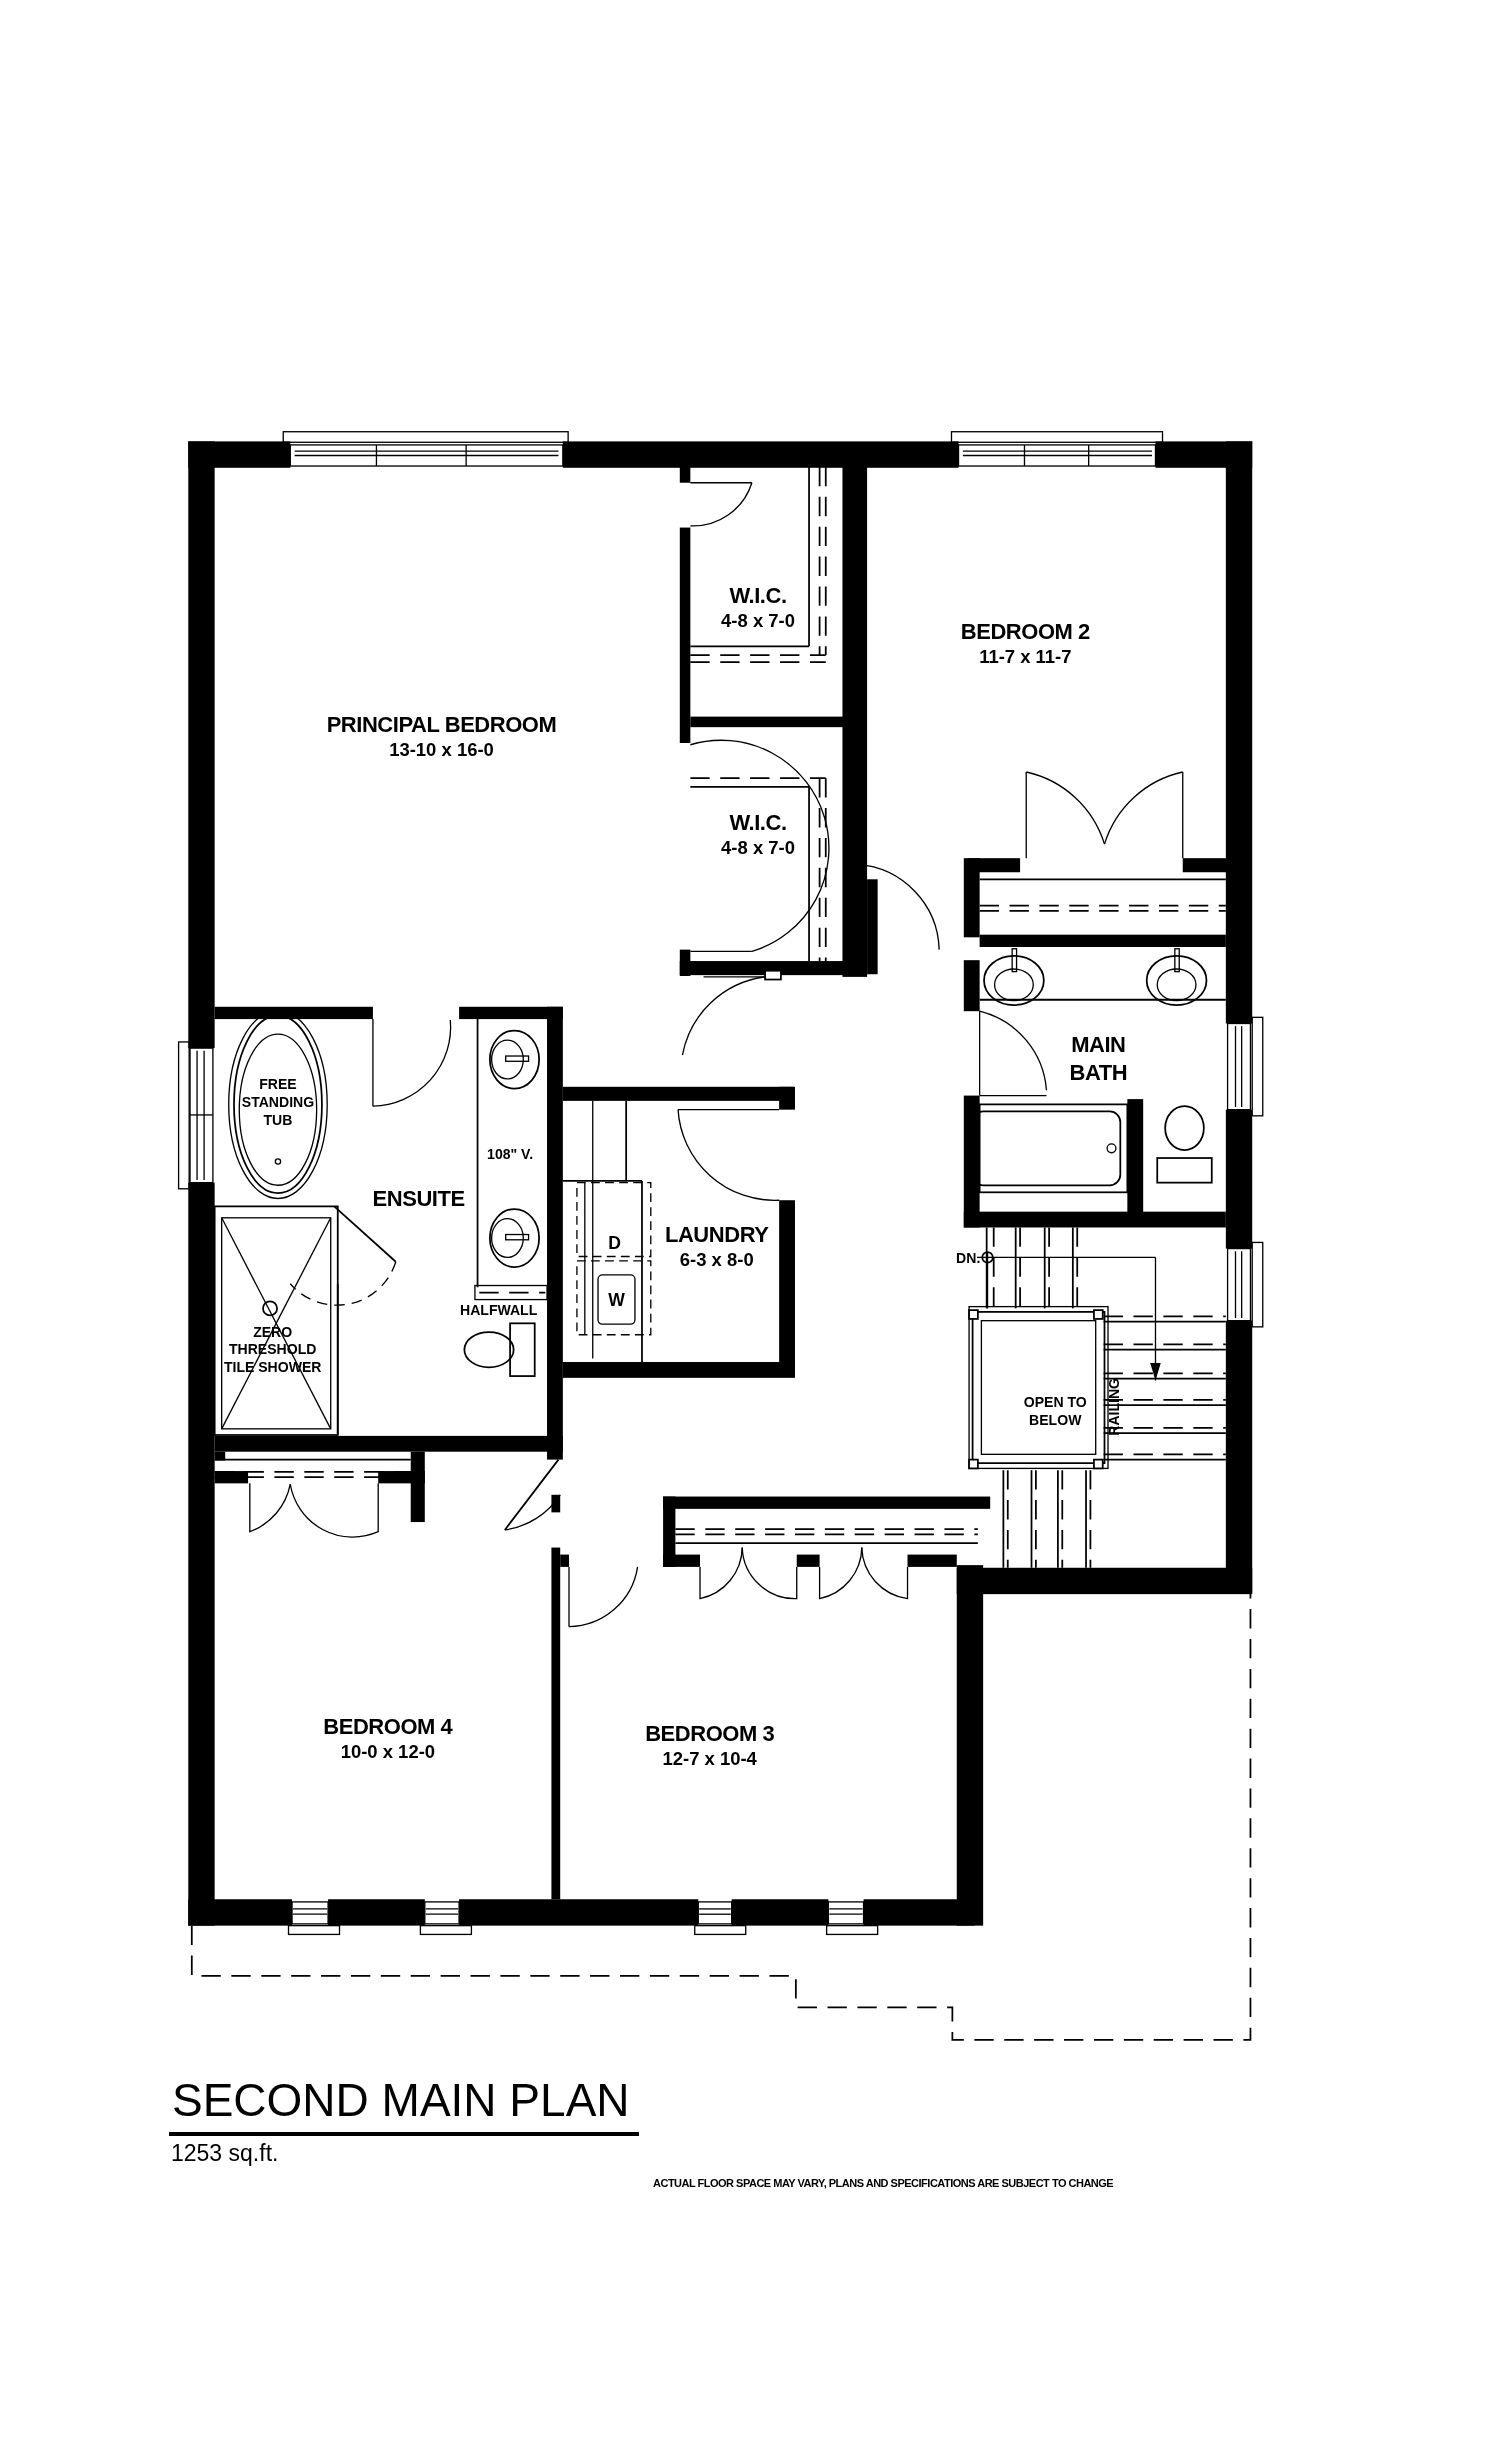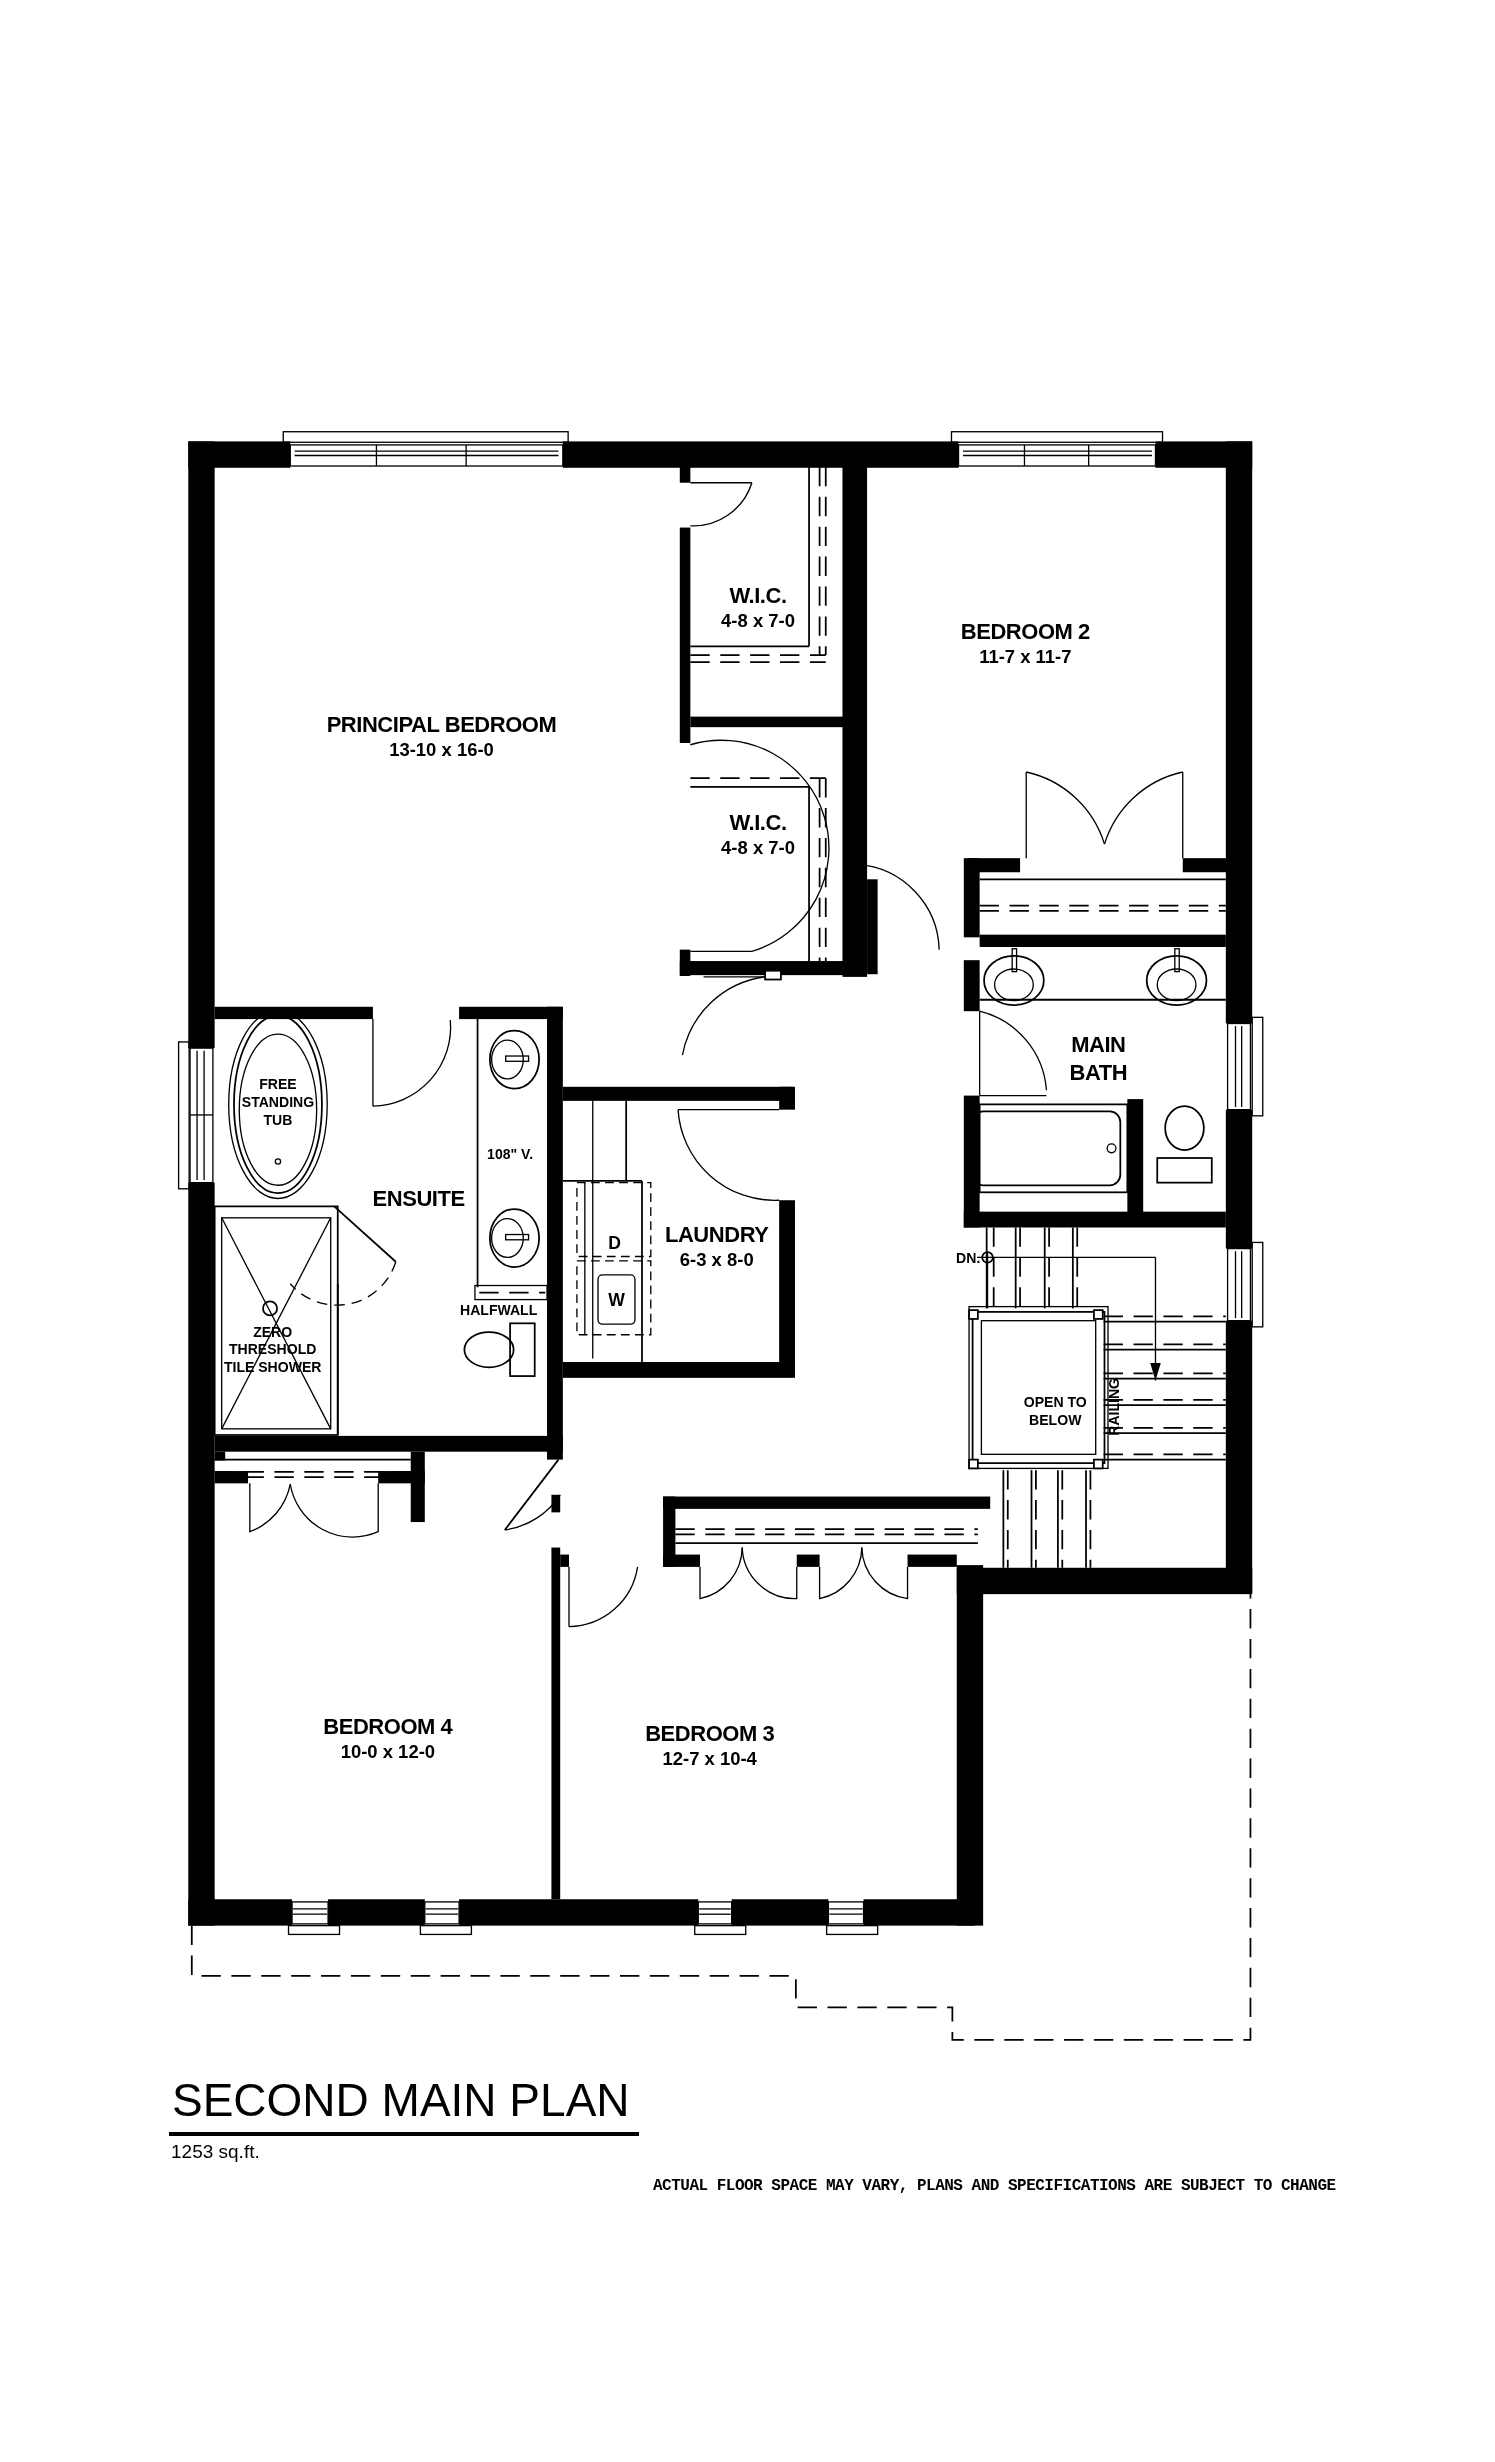--- a/index.html
+++ b/index.html
@@ -8,22 +8,22 @@
   .wall { fill:#000000; }
   .thin { fill:none; stroke:#000; stroke-width:2; }
   .thin1 { fill:none; stroke:#000; stroke-width:1.5; }
   .dash { fill:none; stroke:#000; stroke-width:2; stroke-dasharray:22 12; }
   .jamb { fill:#fff; stroke:#000; stroke-width:2; }
   .room-name { font-family:"Liberation Sans", sans-serif; font-weight:bold; font-size:25px; fill:#000; text-anchor:middle; letter-spacing:-0.5px; }
   .room-dim { font-family:"Liberation Sans", sans-serif; font-weight:bold; font-size:21px; fill:#000; text-anchor:middle; }
   .fix-label { font-family:"Liberation Sans", sans-serif; font-weight:bold; font-size:16px; fill:#000; text-anchor:middle; }
   .title { position:absolute; left:172px; top:2077px; font-family:"Liberation Sans", sans-serif; font-size:46px; color:#000; letter-spacing:0px; white-space:nowrap; line-height:1; }
   .title-rule { position:absolute; left:169px; top:2132px; width:470px; height:3.5px; background:#000; }
-  .area { position:absolute; left:171px; top:2142px; font-family:"Liberation Sans", sans-serif; font-size:19px; color:#000; white-space:nowrap; line-height:1; }
-  .disclaimer { position:absolute; left:653px; top:2178px; font-family:Liberation Mono, monospace; font-weight:bold; font-size:16px; color:#000; white-space:nowrap; line-height:1; letter-spacing:-0.5px; }
+  .area { position:absolute; left:171px; top:2142px; font-family:"Liberation Sans", sans-serif; font-size:23px; color:#000; white-space:nowrap; line-height:1; }
+  .disclaimer { position:absolute; left:653px; top:2178px; font-family:Liberation Sans, sans-serif; font-weight:bold; font-size:11px; color:#000; white-space:nowrap; line-height:1; letter-spacing:-0.5px; }
 </style>
 </head>
 <body>
 
 <svg id="plan" viewBox="0 0 1700 2800" xmlns="http://www.w3.org/2000/svg">
 
   <g>
 
     <rect class="wall" x="214" y="502" width="116" height="30"></rect>
     <rect class="wall" x="640" y="502" width="450" height="30"></rect>

